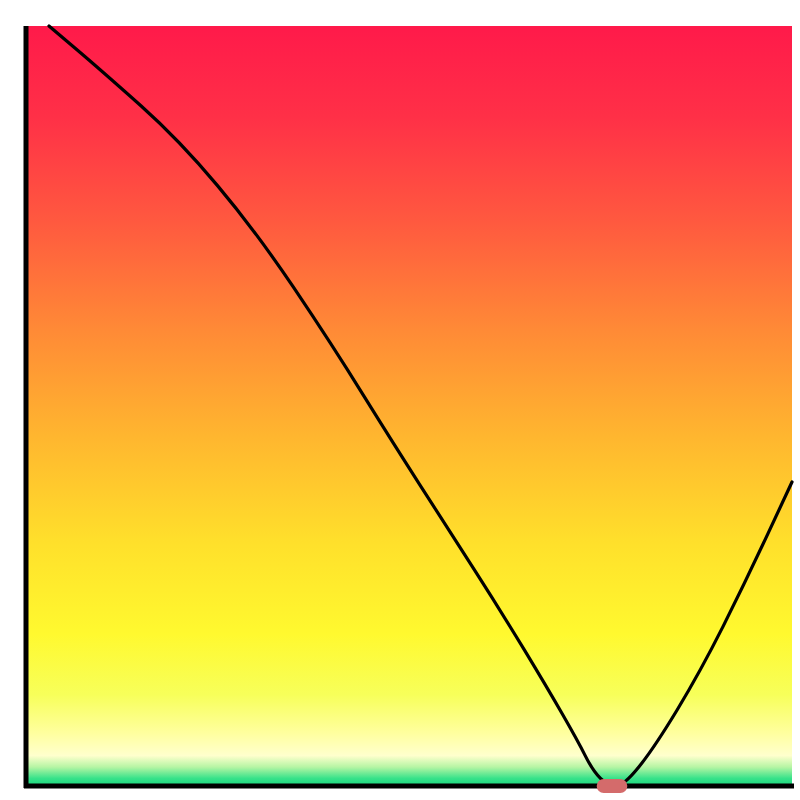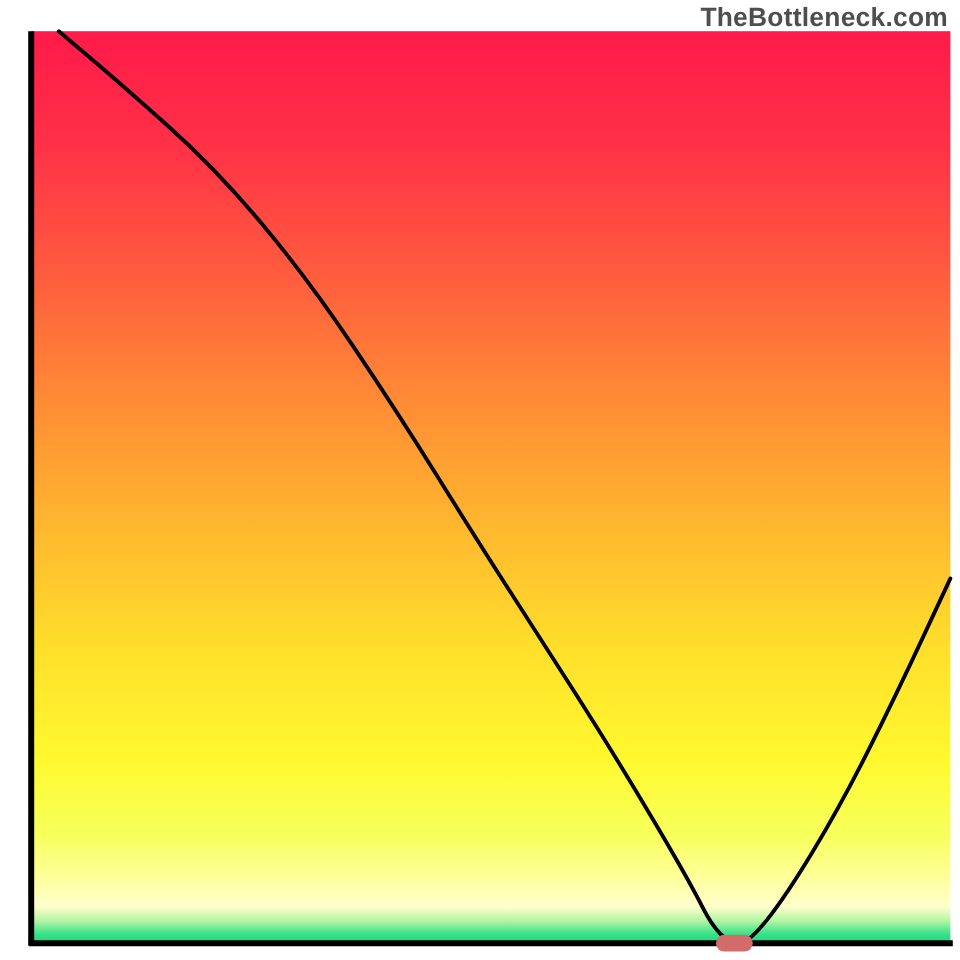--- a/index.html
+++ b/index.html
@@ -30,21 +30,20 @@
     position: absolute;
     left: 0;
     top: 0;
   }
 </style>
 </head>
 <body>
 
 <div class="chart-wrap">
 
-  <div class="watermark">TheBottleneck.com</div>
 
   <svg class="plot" viewBox="0 0 800 800" width="800" height="800">
     <defs>
       <linearGradient id="bg-grad" x1="0" y1="0" x2="0" y2="1">
       <stop offset="0.00%" stop-color="#ff1a4a"></stop>
           <stop offset="12.00%" stop-color="#ff3047"></stop>
           <stop offset="26.00%" stop-color="#ff5a3f"></stop>
           <stop offset="40.00%" stop-color="#ff8a36"></stop>
           <stop offset="54.00%" stop-color="#ffb62f"></stop>
           <stop offset="68.00%" stop-color="#ffe02b"></stop>

